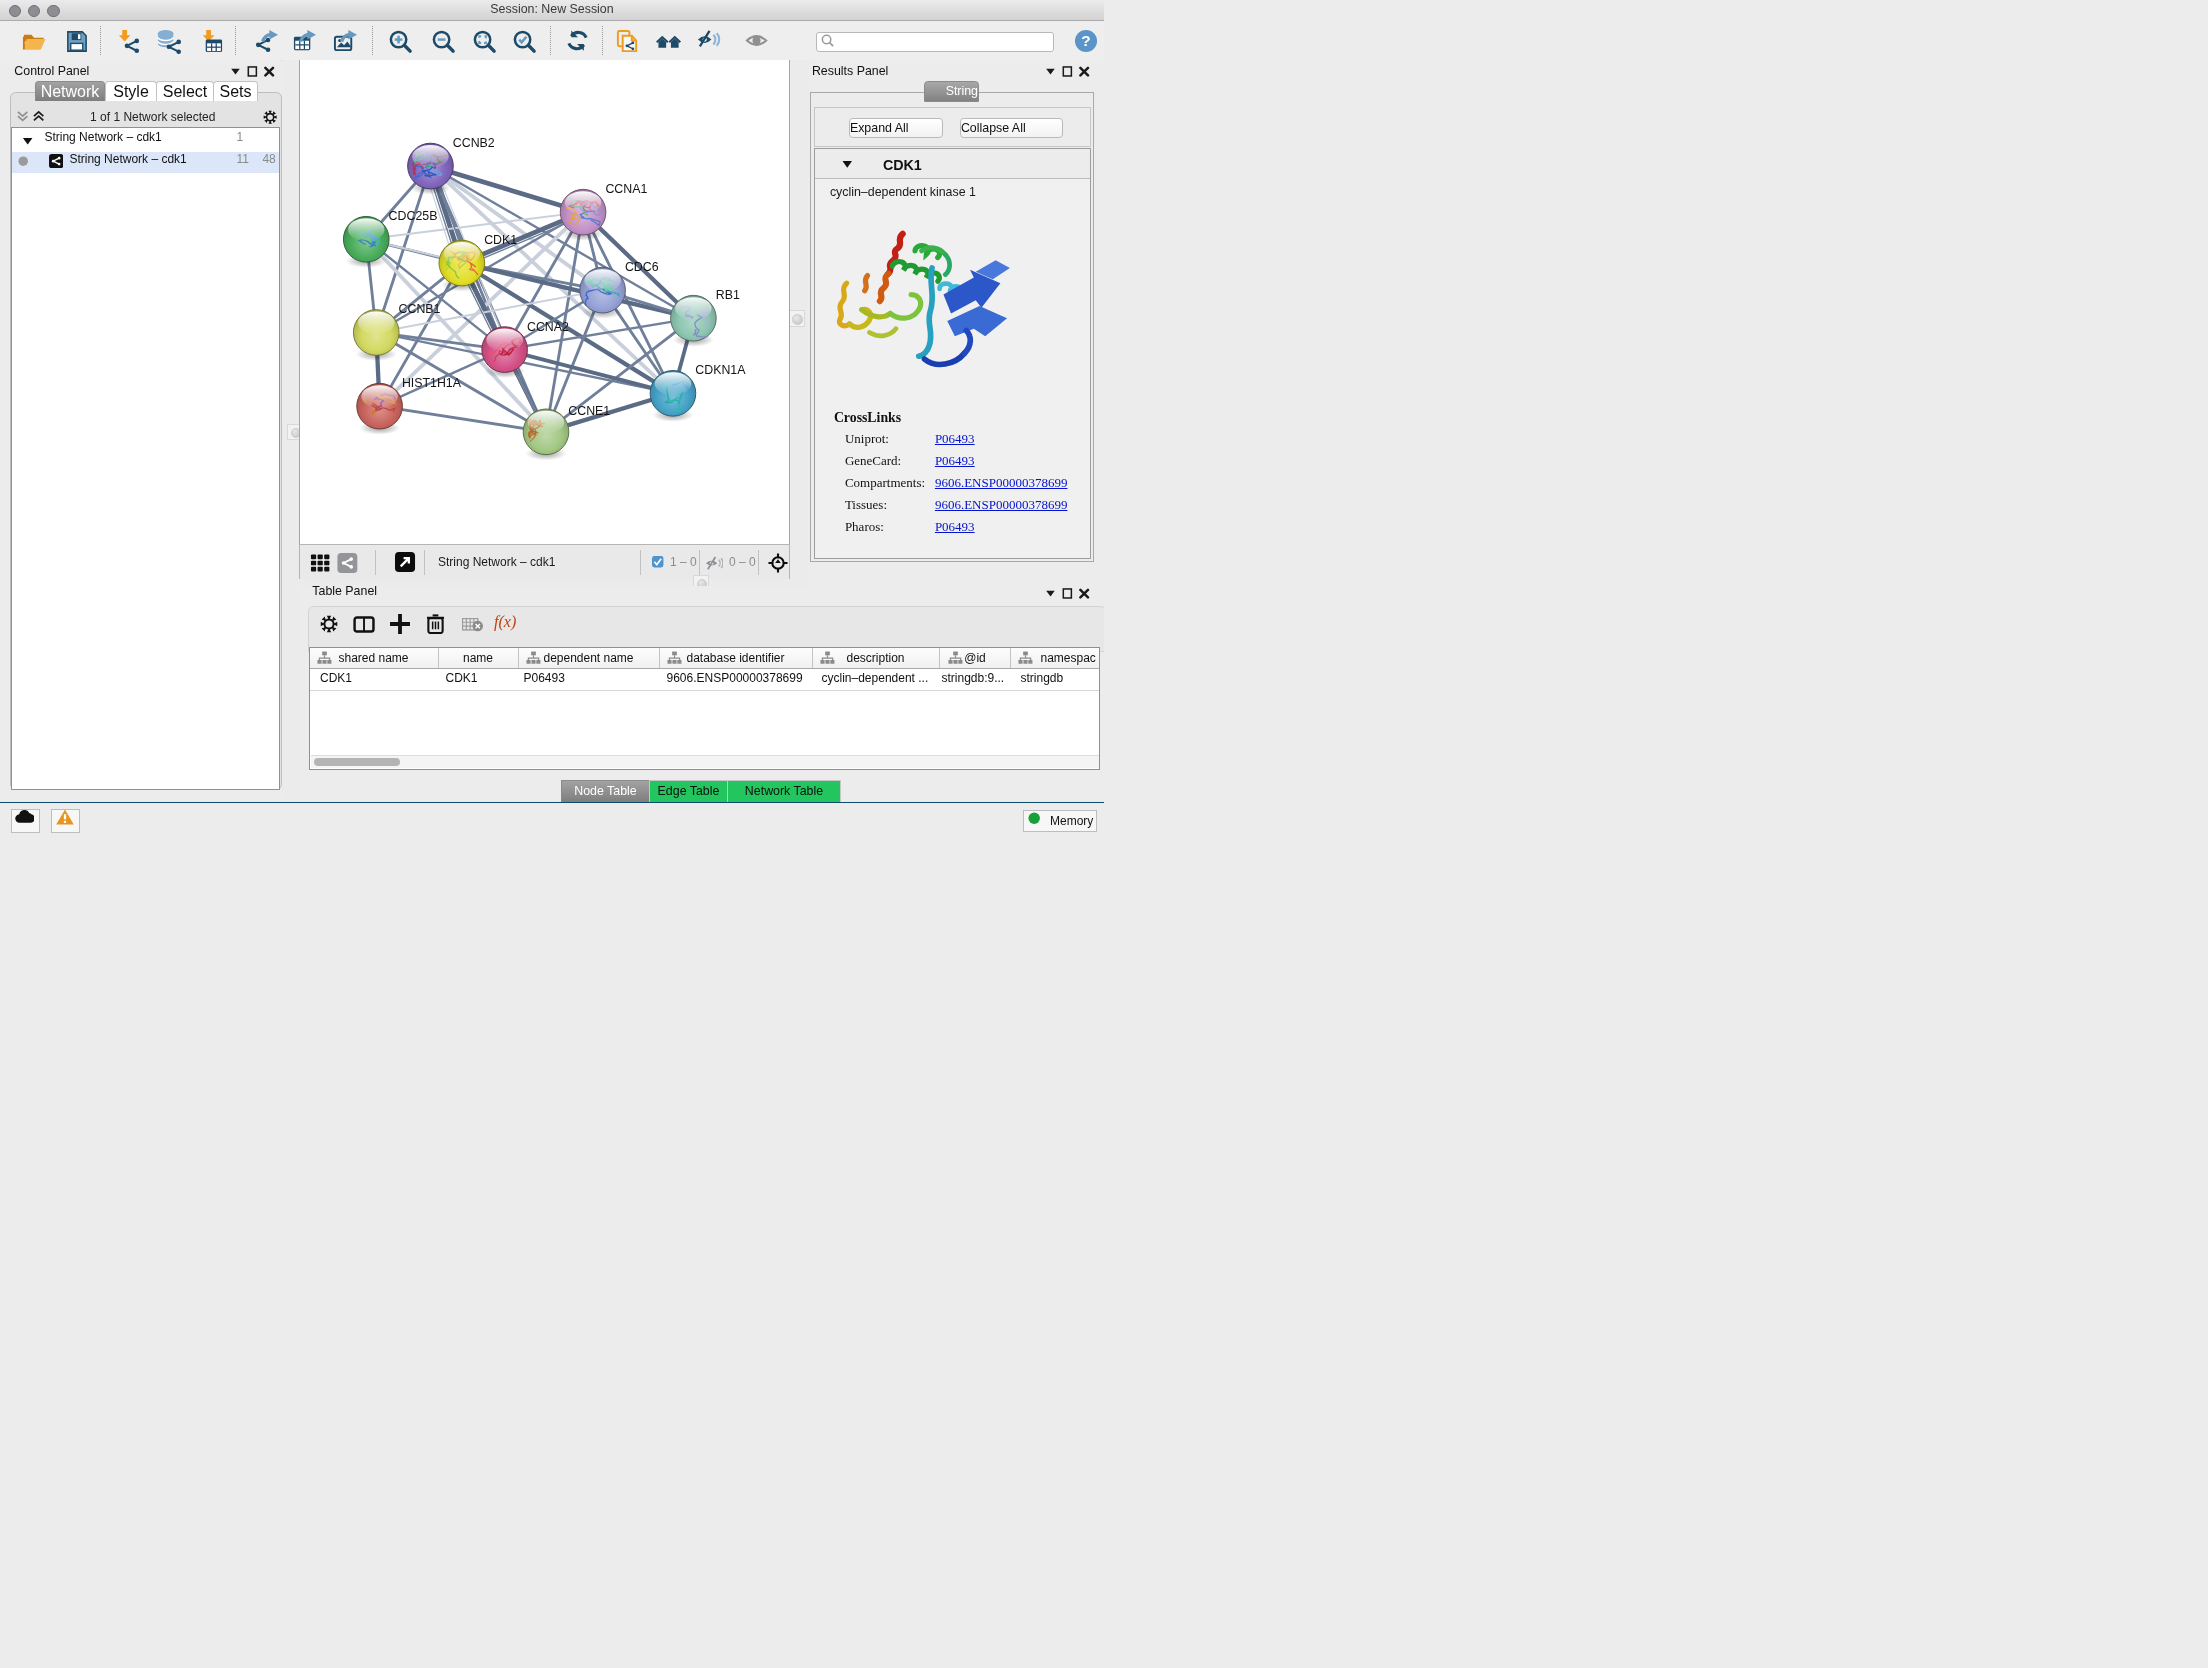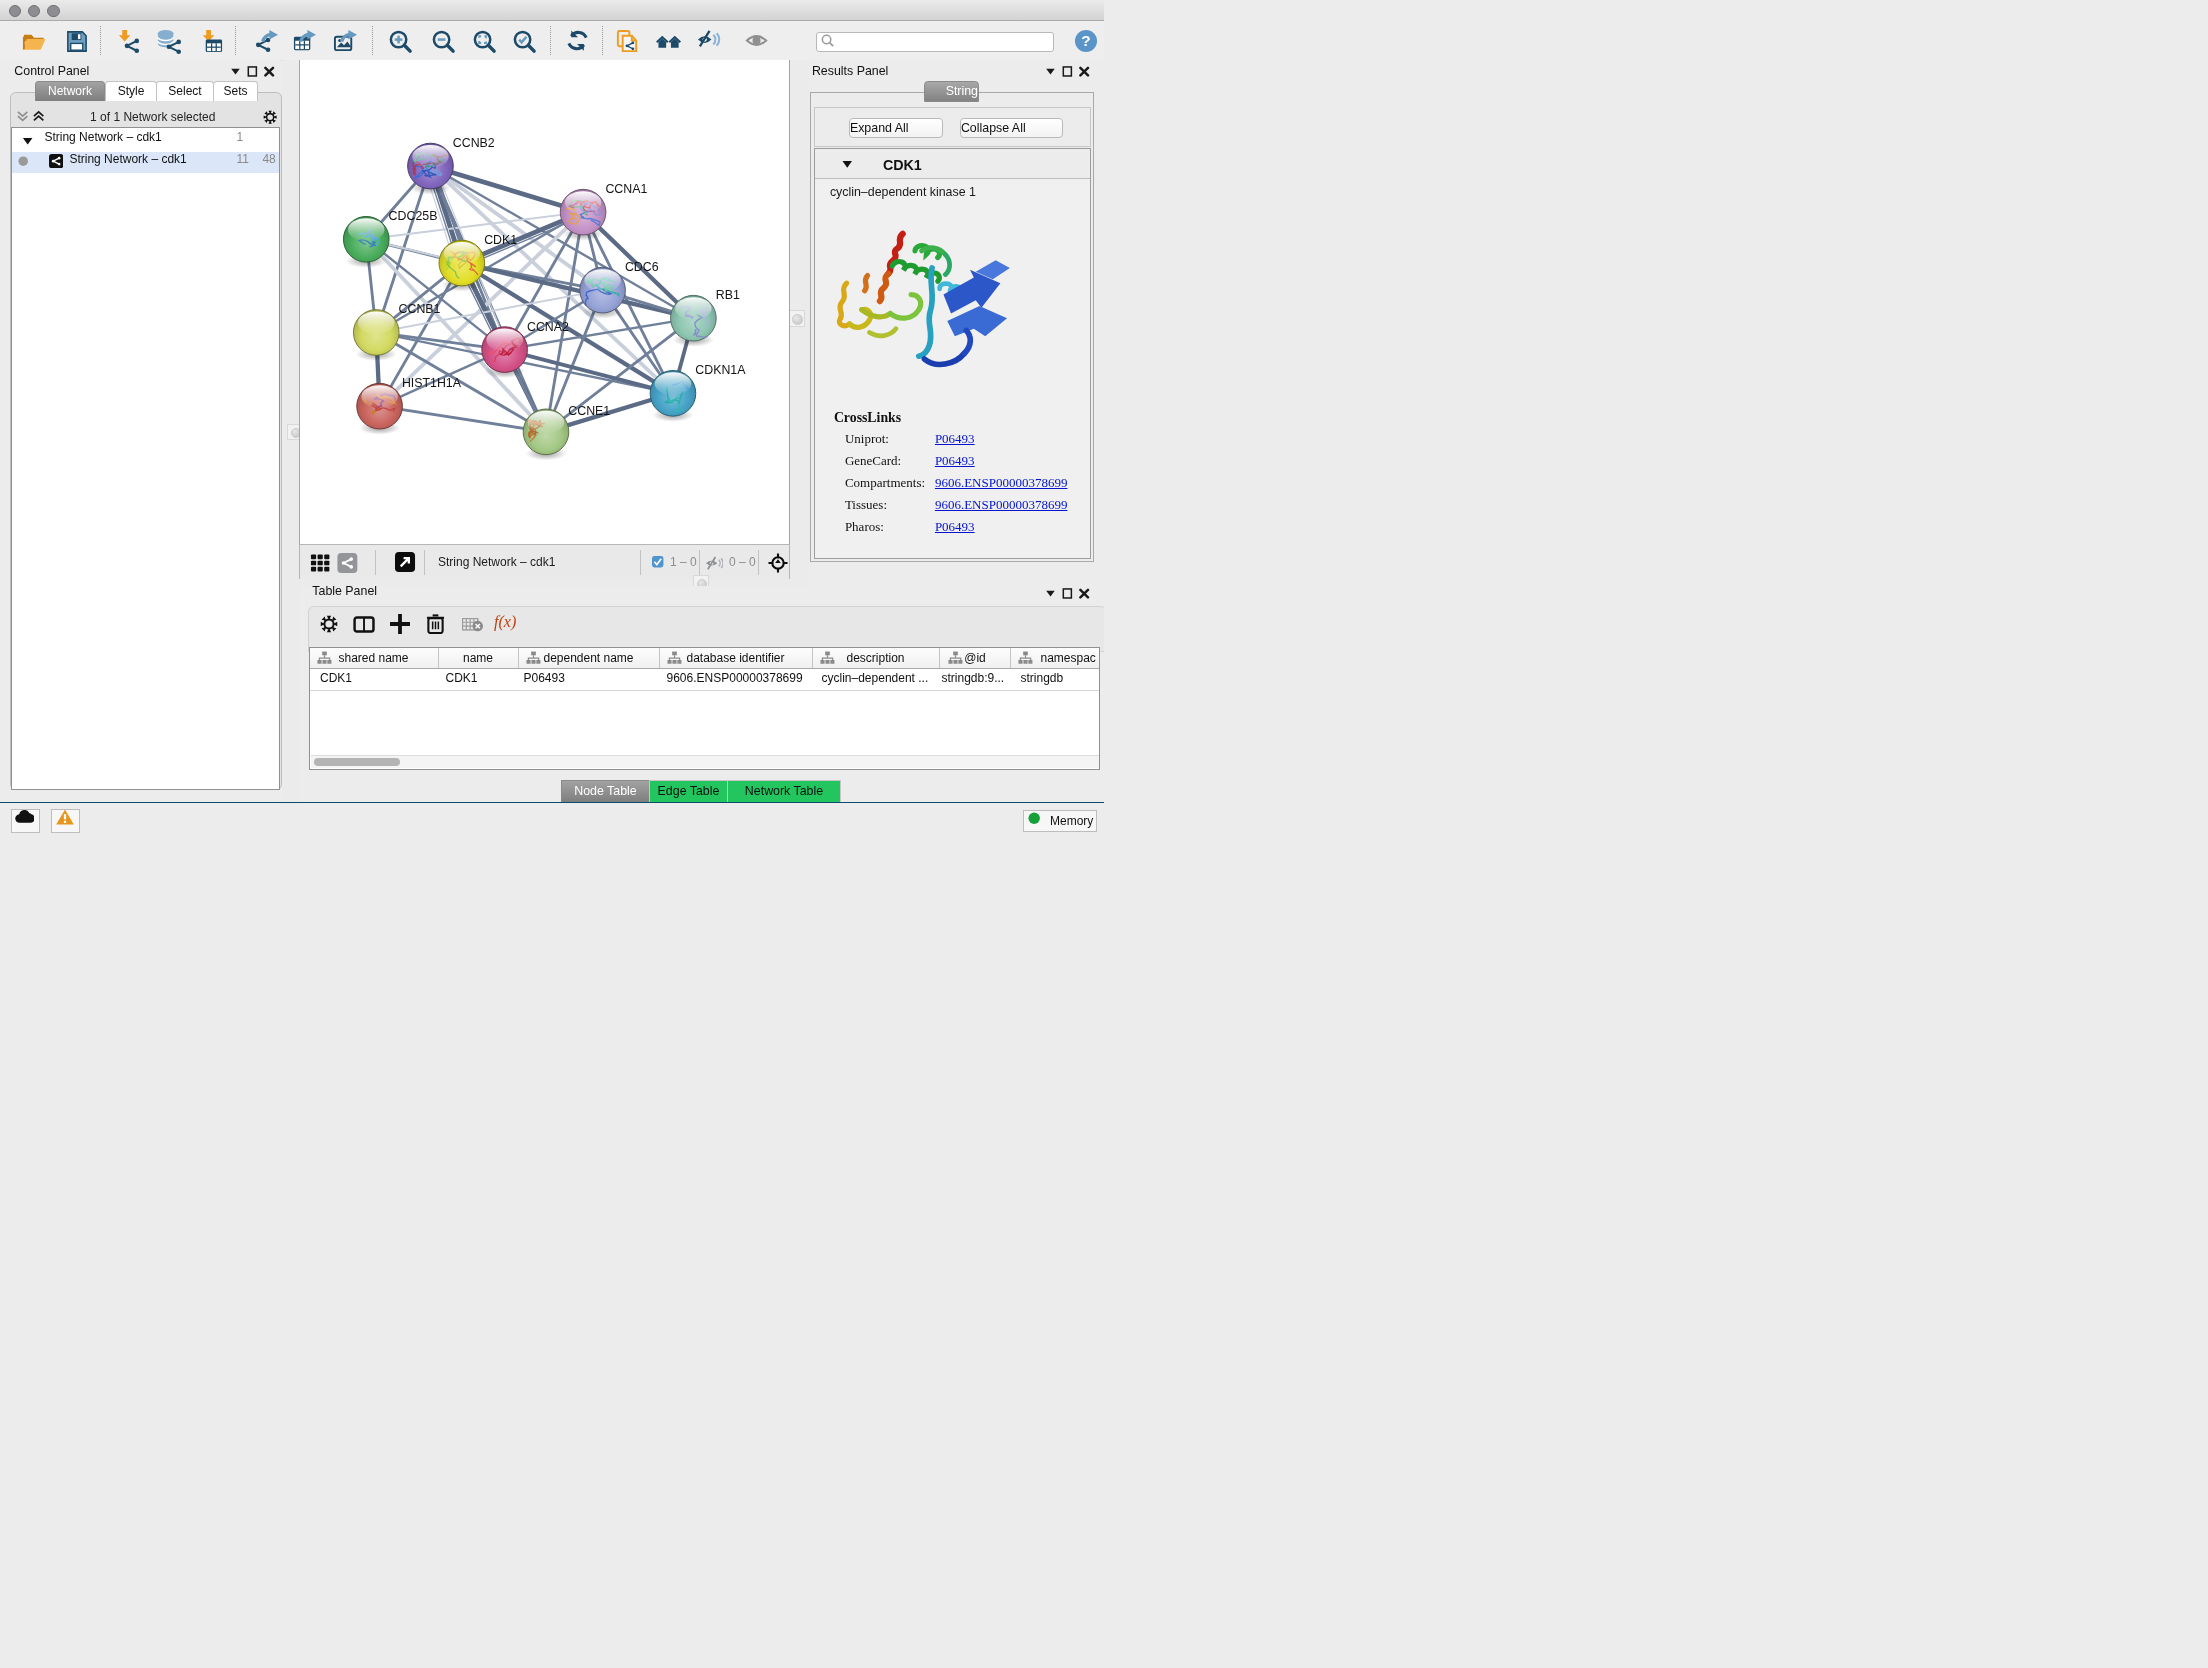--- a/index.html
+++ b/index.html
@@ -17,21 +17,21 @@
 .tsep{position:absolute;top:4.8px;height:29.5px;width:0;border-left:1.9px dotted #9a9a9a;}
 .ticon{position:absolute;top:8.6px;}
 #searchbox{position:absolute;left:816px;top:10.5px;width:236px;height:18px;background:#fff;
   border:1px solid #b8b8b8;border-radius:2.9px;}
 
 .ptitle{font-size:12.4px;color:#111;}
 #ctrlpanel{left:0;top:60px;width:281px;height:742px;background:#ececec;}
 #ctrlbox{position:absolute;left:9.5px;top:32px;width:270px;height:696px;background:#e3e3e3;
   border:1px solid #bdbdbd;border-radius:5.7px;}
 .tab{position:absolute;top:21px;height:19px;border:1px solid #c2c2c2;border-bottom:none;
-  border-radius:3.8px 3.8px 0 0;background:#fff;font-size:12px;color:#111;text-align:center;line-height:19px;}
+  border-radius:3.8px 3.8px 0 0;background:#fff;font-size:16px;color:#111;text-align:center;line-height:19px;}
 .tabsel{background:linear-gradient(#a2a2a2,#7e7e7e);color:#fff;border-color:#8a8a8a;}
 #netbar{position:absolute;left:11.4px;top:49px;width:259px;height:17px;font-size:12px;color:#222;}
 #netlist{position:absolute;left:11.4px;top:67px;width:267px;height:661px;background:#fff;border:1px solid #919191;}
 .trow{position:absolute;left:0;width:100%;height:21px;font-size:12px;color:#111;}
 #selrow{background:#dbe7f8;}
 .rnum{position:absolute;font-size:12px;color:#8a8a8a;}
 
 #netview{left:299px;top:60px;width:489px;height:485px;background:#fff;border:1px solid #a5a5a5;border-top:none;overflow:hidden;}
 #netfoot{left:299px;top:544px;width:489px;height:34px;background:#e9e9e9;border:1px solid #b5b5b5;font-size:12px;color:#222;}
 
@@ -72,20 +72,21 @@
 #membtn{position:absolute;left:1023px;top:6.7px;width:72px;height:20px;background:#f7f7f7;border:1px solid #bdbdbd;
   font-size:12px;color:#111;}
 </style>
 </head>
 <body>
 
 <div id="titlebar" class="abs">
   <div class="light" style="left:8.6px;"></div>
   <div class="light" style="left:27.6px;"></div>
   <div class="light" style="left:47px;"></div>
+  <div id="wtitle">Session: New Session</div>
 </div>
 
 <div id="toolbar" class="abs">
   <svg class="ticon" style="left:21px;top:7.6px;" width="25" height="25" viewBox="0 0 26 26">
       <path d="M3 6 h8 l2.5 3 h10 v4 H3 z" fill="#c87d12"></path>
       <path d="M1.5 21.5 L6 10.5 h19.5 L20.5 21.5 z" fill="#f5b54e"></path>
       <path d="M3 21 L3 8" stroke="#c87d12" stroke-width="2"></path>
     </svg>
 <svg class="ticon" style="left:64px;top:7.6px;" width="25" height="25" viewBox="0 0 26 26">
       <path d="M4 3 h15 l4 4 v16 H4 z" fill="#6fa0c2" stroke="#1c4a68" stroke-width="1.6"></path>

